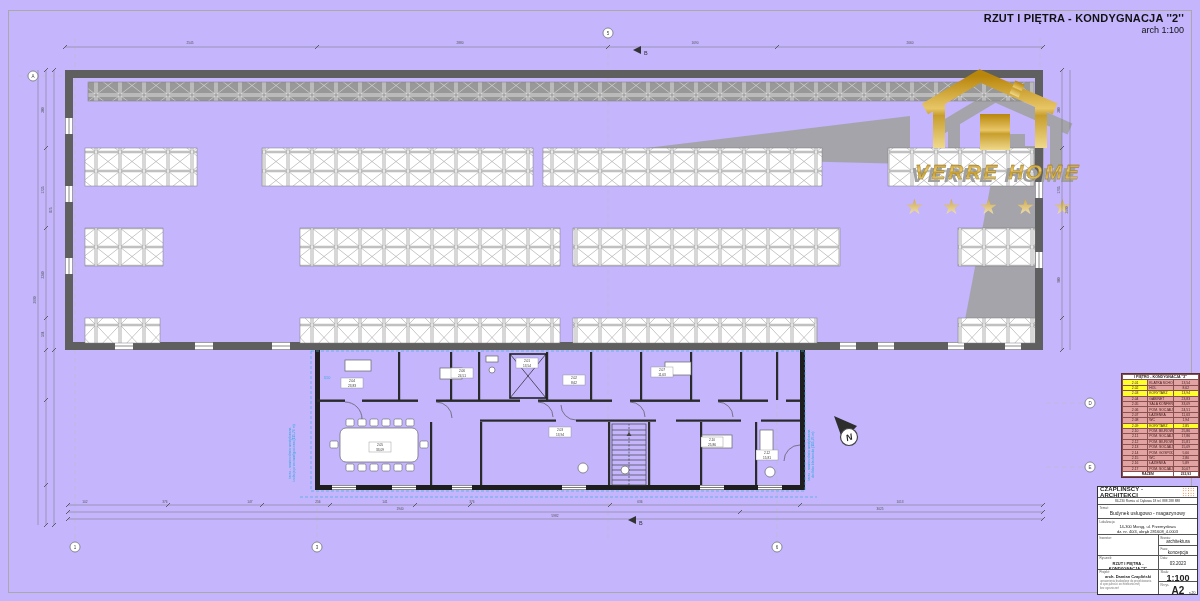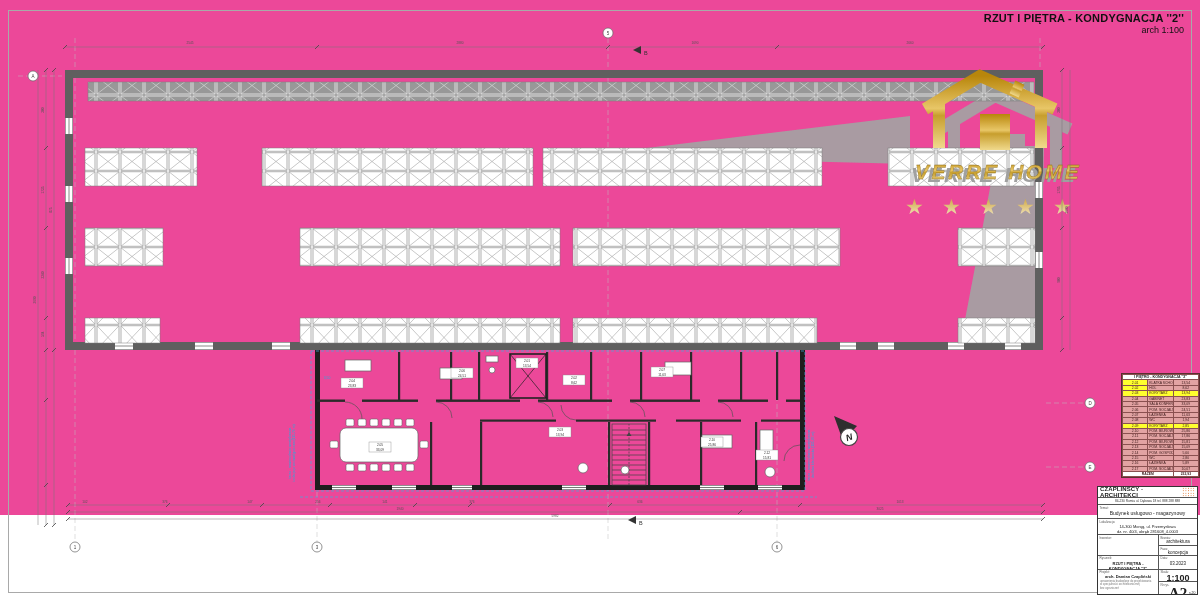--- a/index.html
+++ b/index.html
@@ -1,17 +1,17 @@
 <!DOCTYPE html>
 <html><head>
 <meta charset="utf-8">
 <style>
   html,body{margin:0;padding:0;background:#fff;width:1200px;height:601px;overflow:hidden;
     font-family:"Liberation Sans","DejaVu Sans",sans-serif;color:#222;}
-  .sheet{position:relative;width:1200px;height:515px;background:#ec4899;}
+  .sheet{position:relative;width:1200px;height:601px;background:#c4b5fd;}
   .frame{position:absolute;left:8px;top:10px;width:1182px;height:581px;border:1px solid #a9a9a9;}
   svg text{font-family:"Liberation Sans","DejaVu Sans",sans-serif;}
   .sheet-title{position:absolute;top:12px;right:16px;text-align:right;z-index:5;}
   .sheet-title .main{font-size:11px;font-weight:600;color:#111;letter-spacing:.2px;}
   .sheet-title .scale{font-size:9px;color:#111;margin-top:1px;}
   
   .legend{position:absolute;left:1121px;top:373px;width:77px;z-index:6;background:#fff;border:1px solid #5a2f2f;}
   .legend table{width:100%;border-collapse:collapse;table-layout:fixed;}
   .legend th,.legend td{border:0.5px solid #8a5050;padding:0 1px;font-size:3.4px;line-height:1.2;
      height:4.4px;overflow:hidden;white-space:nowrap;color:#3a1a1a;}
@@ -35,21 +35,21 @@
   .lbl{position:absolute;top:0.5px;left:1.5px;font-size:3px;color:#555;}
   .val-c{position:absolute;left:0;right:0;top:5px;text-align:center;}
   .split{display:flex;height:100%;}
   .split .l{flex:1;position:relative;border-right:0.5px solid #555;}
   .split .r{width:38px;position:relative;}
   .r .sub{position:relative;height:50%;border-bottom:0.5px solid #555;}
   .r .sub:last-child{border-bottom:none;}
   .fs5{font-size:5px;} .fs45{font-size:4.5px;} .fs4{font-size:4px;}
   .b{font-weight:bold;}
   .skala{font-size:9px;font-weight:bold;}
-  .nr{font-size:15px;font-weight:bold;font-family:Liberation Serif, serif;}
+  .nr{font-size:10px;font-weight:bold;}
   .tiny-lines{position:absolute;left:2px;top:11px;font-size:2.8px;color:#777;line-height:1.2;}
 </style>
 </head>
 <body>
 
 <div class="sheet">
   <div class="frame"></div>
 
   <div class="sheet-title">
     <div class="main">RZUT I PIĘTRA - KONDYGNACJA ''2''</div>

